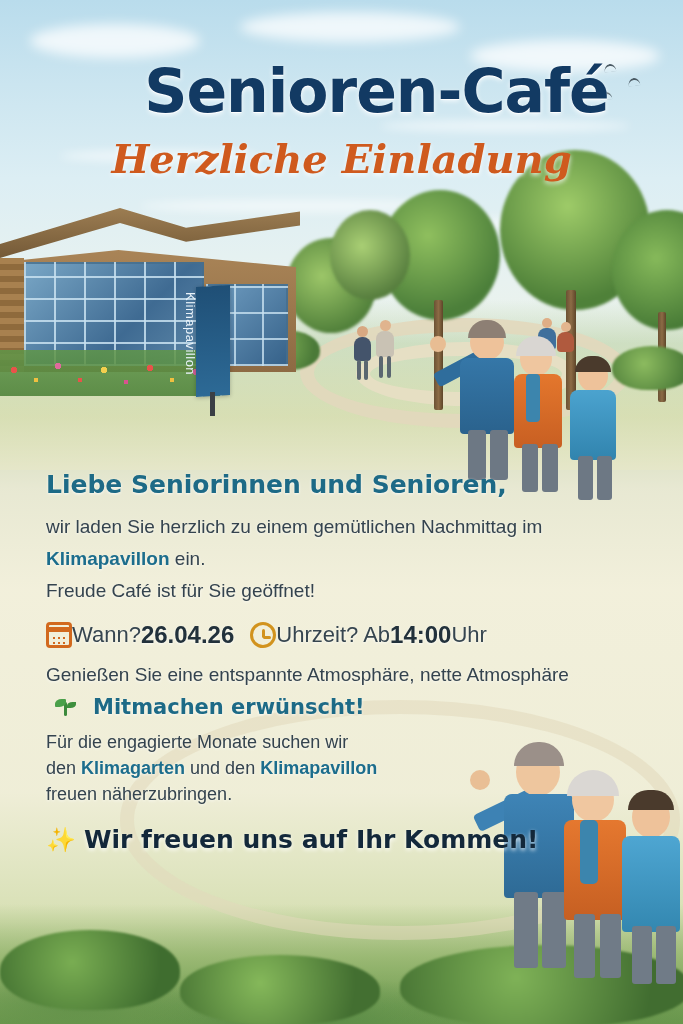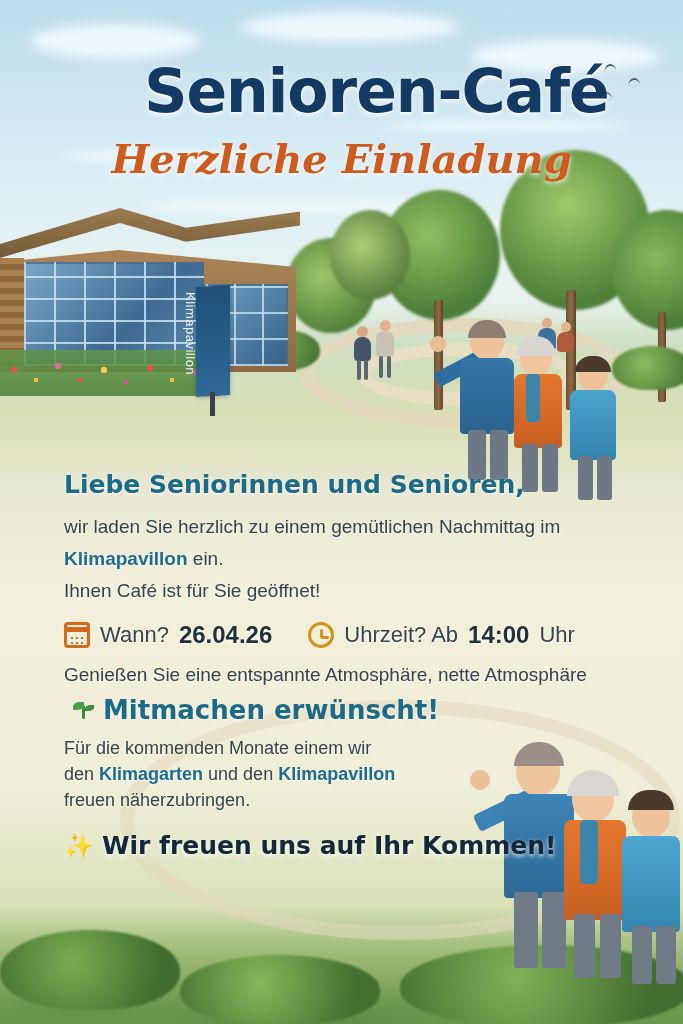--- a/index.html
+++ b/index.html
@@ -249,21 +249,21 @@
     font-family: "DejaVu Serif", serif;
     font-style: italic;
     font-weight: bold;
     font-size: 40px;
     color: #cf5a1e;
     text-shadow: 0 2px 5px rgba(255,255,255,.85);
   }
 
   .body-text {
     position: absolute;
-    left: 64px;
+    left: 46px;
     top: 470px;
     width: 570px;
     color: #2b3a45;
   }
   .greeting {
     font-family: "DejaVu Sans", sans-serif;
     font-weight: bold;
     font-size: 25px;
     color: #1d6a86;
     margin: 0 0 14px 0;
@@ -274,21 +274,20 @@
     line-height: 28px;
     margin: 0 0 4px 0;
     color: #34434e;
     text-shadow: 0 1px 3px rgba(255,255,255,.75);
   }
   .hl { color: #1c6d8c; font-weight: bold; }
 
   .when-row {
     display: flex;
     align-items: center;
-    gap: 10px;
     margin: 16px 0 12px 0;
     font-size: 22px;
     color: #36454f;
     text-shadow: 0 1px 3px rgba(255,255,255,.8);
   }
   .when-row .strong {
     font-weight: bold;
     font-size: 24px;
     color: #22313b;
   }
@@ -375,23 +374,24 @@
 
   .mitmachen-row {
     display: flex;
     align-items: center;
     gap: 9px;
     margin: 6px 0 10px 8px;
   }
   .mitmachen-row .mm-text {
     font-family: "DejaVu Sans", sans-serif;
     font-weight: bold;
-    font-size: 26px;
+    font-size: 21px;
     color: #1d6a86;
     text-shadow: 0 1px 3px rgba(255,255,255,.8);
+    margin-left: 8px;
   }
   .icon-sprout {
     width: 22px; height: 22px;
     position: relative;
     flex: none;
   }
   .icon-sprout::before {
     content: "";
     position: absolute;
     left: 10px; top: 6px;
@@ -573,42 +573,42 @@
 
     <div class="title">Senioren-Café</div>
     <div class="subtitle">Herzliche Einladung</div>
 
     <div class="body-text">
 
       <p class="greeting">Liebe Seniorinnen und Senioren,</p>
 
       <p class="para">wir laden Sie herzlich zu einem gemütlichen Nachmittag im</p>
       <p class="para"><span class="hl">Klimapavillon</span><span> ein.</span></p>
-      <p class="para">Ihnen Café ist für Sie geöffnet!</p>
+      <p class="para">Freude Café ist für Sie geöffnet!</p>
 
       <div class="when-row">
         <span class="icon-cal"></span>
         <span>Wann?</span>
         <span class="strong">26.04.26</span>
         <span class="gap"></span>
         <span class="icon-clock"></span>
         <span>Uhrzeit? Ab</span>
         <span class="strong">14:00</span>
         <span>Uhr</span>
       </div>
 
       <p class="para">Genießen Sie eine entspannte Atmosphäre, nette Atmosphäre</p>
 
 
       <div class="mitmachen-row">
         <span class="icon-sprout"></span>
         <span class="mm-text">Mitmachen erwünscht!</span>
       </div>
 
-      <p class="para-small">Für die kommenden Monate einem wir</p>
+      <p class="para-small">Für die engagierte Monate suchen wir</p>
       <p class="para-small"><span>den </span><span class="hl">Klimagarten</span><span> und den </span><span class="hl">Klimapavillon</span></p>
       <p class="para-small">freuen näherzubringen.</p>
 
       <div class="closing-row">
         <span class="icon-sparkle">✨</span>
         <span class="closing">Wir freuen uns auf Ihr Kommen!</span>
       </div>
 
     </div>
   </div>

